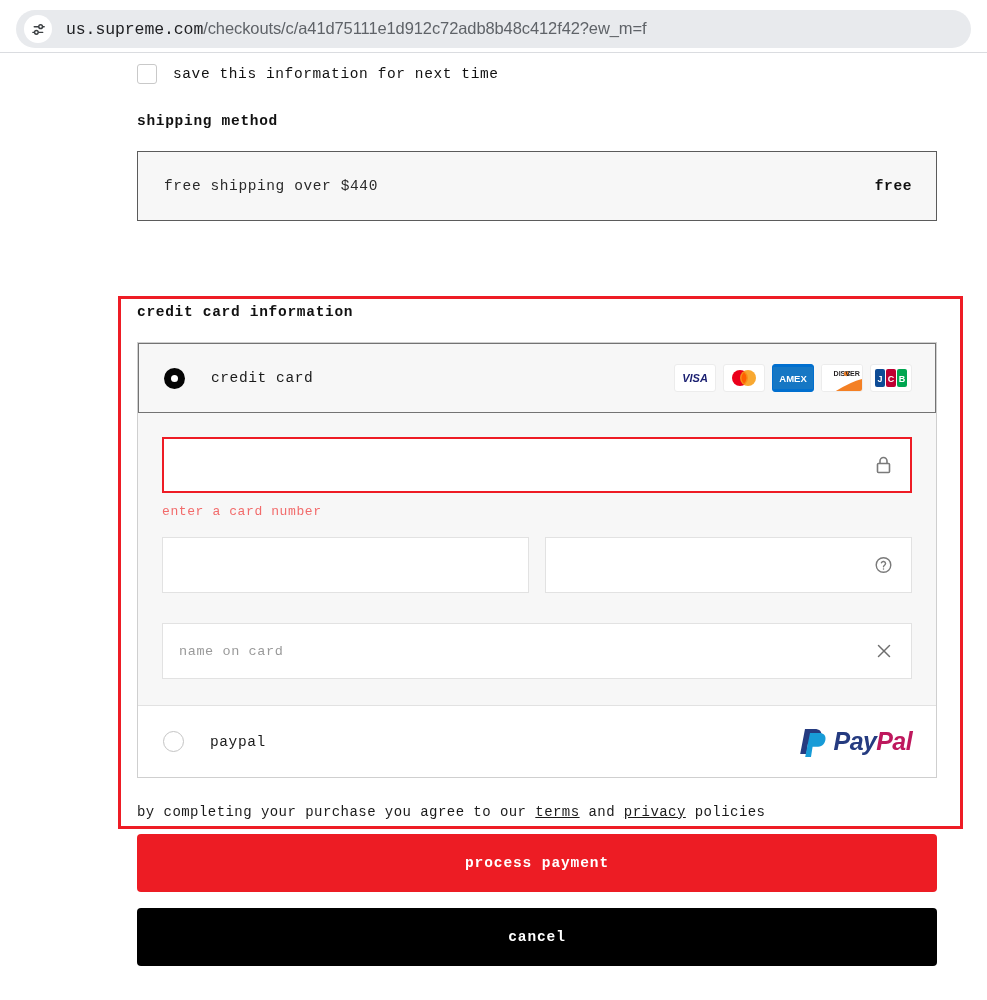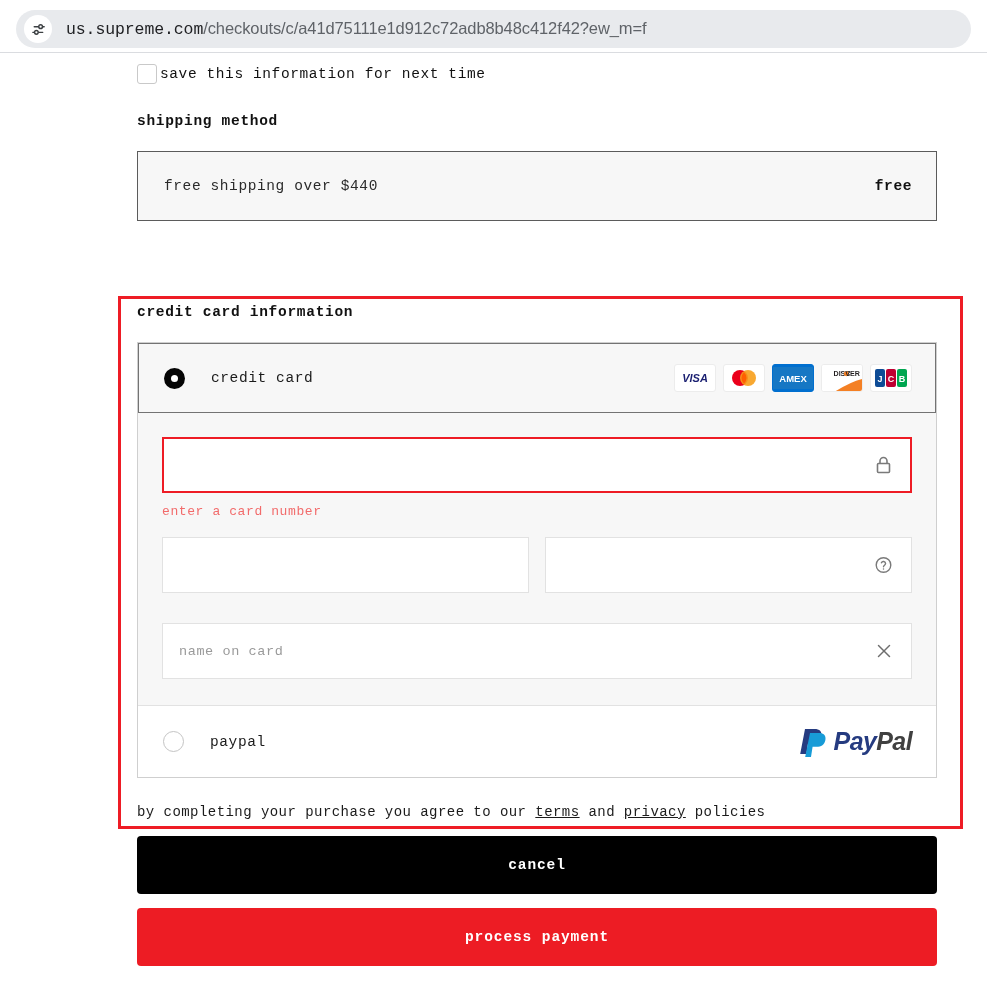--- a/index.html
+++ b/index.html
@@ -76,21 +76,21 @@
     margin-top: 6px;
   }
   .checkbox {
     width: 20px; height: 20px;
     border: 1px solid #c9c9c9;
     border-radius: 3px;
     background: #ffffff;
     flex: none;
   }
   .save-label {
-    margin-left: 3px;
+    margin-left: 16px;
     font-size: 14.5px;
     color: #111111;
     letter-spacing: 0.6px;
   }
 
   
   .section-heading {
     font-size: 14.5px;
     font-weight: bold;
     color: #111111;
@@ -245,21 +245,21 @@
   .pp-logo { display: flex; align-items: center; }
   .pp-word {
     font-family: "Liberation Sans", sans-serif;
     font-size: 25px;
     font-weight: bold;
     font-style: italic;
     letter-spacing: -0.6px;
     margin-left: 6px;
   }
   .pp-pay { color: #253b80; }
-  .pp-pal { color: #404040; }
+  .pp-pal { color: #be185d; }
 
   
   .terms {
     margin-top: 26px;
     font-size: 14px;
     color: #1b1b1b;
     letter-spacing: 0.45px;
   }
   .terms a {
     color: #1b1b1b;
@@ -425,19 +425,19 @@
             <path d="M12 7 h9 c4.6 0 7.2 2.5 6.4 6.9 -0.8 4.5 -4.2 6.9 -8.9 6.9 H14.6 L13 31 H7.2 Z" fill="#179bd7"></path>
           </svg>
           <span class="pp-word"><span class="pp-pay">Pay</span><span class="pp-pal">Pal</span></span>
         </div>
       </div>
 
     </div>
 
     <div class="terms"><span>by completing your purchase you agree to our </span><a href="#">terms</a><span> and </span><a href="#">privacy</a><span> policies</span></div>
 
+    <button class="btn btn-process">process payment</button>
     <button class="btn btn-cancel">cancel</button>
-    <button class="btn btn-process">process payment</button>
 
   </div>
 
   <div class="annotation-box"></div>
 </div>
 
 </body></html>

